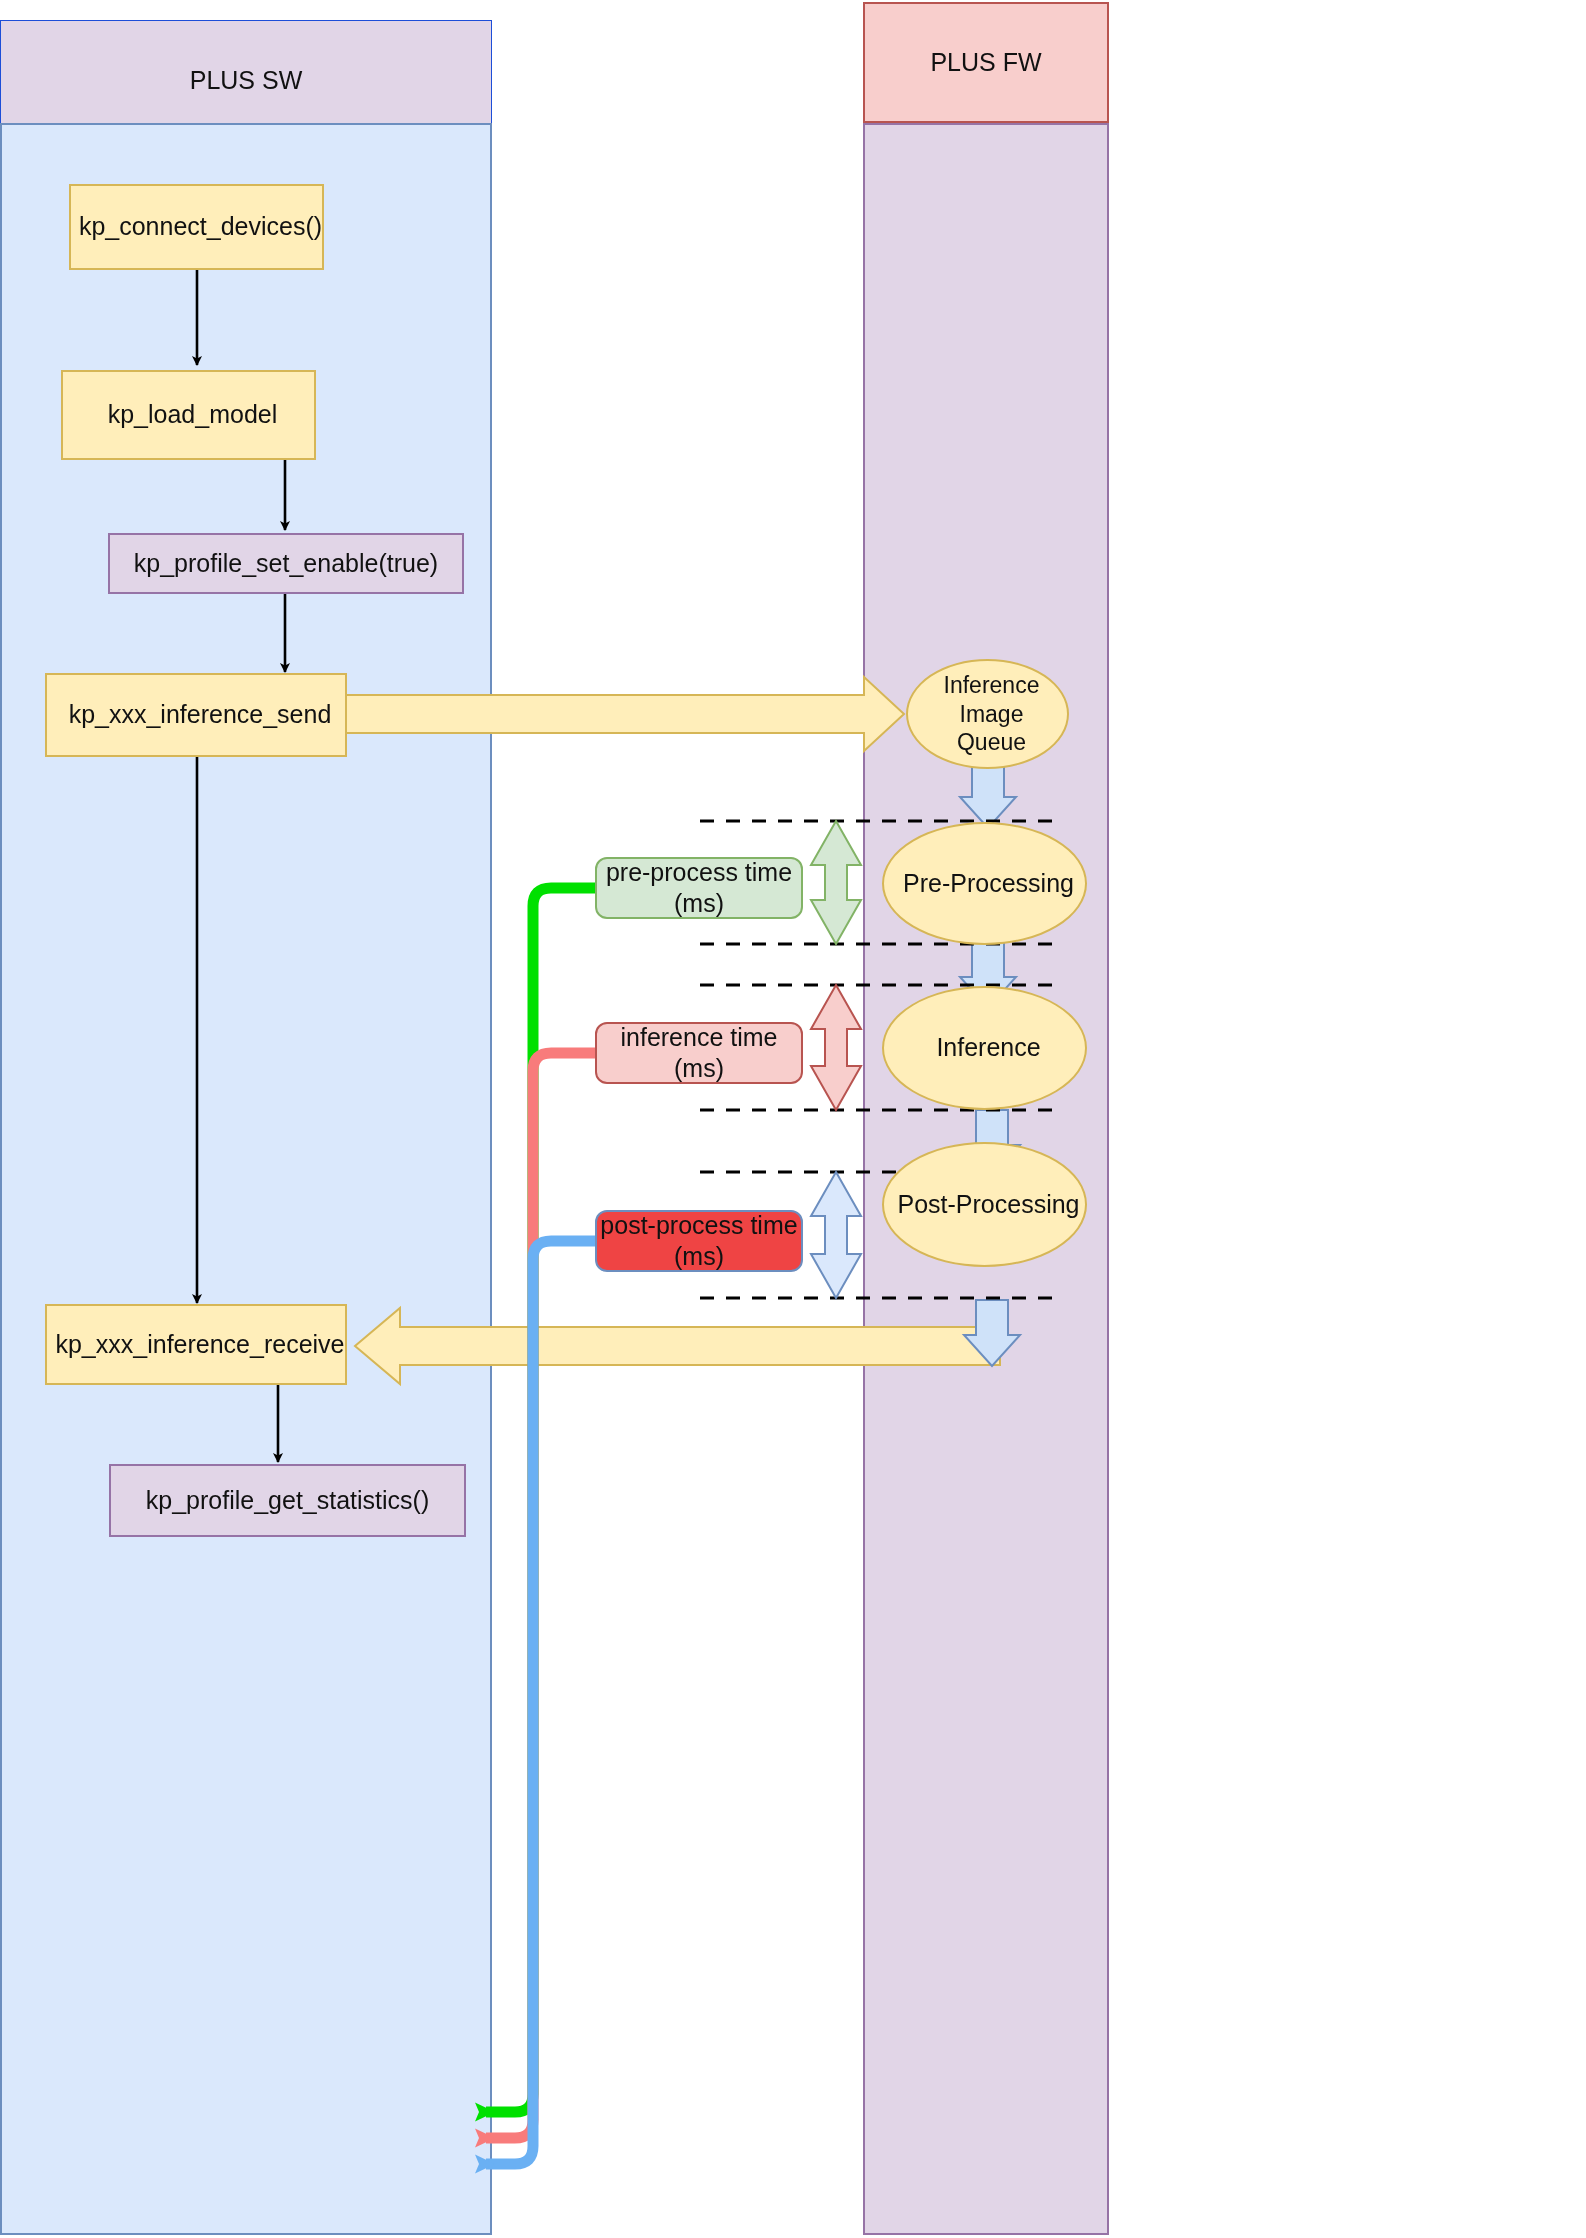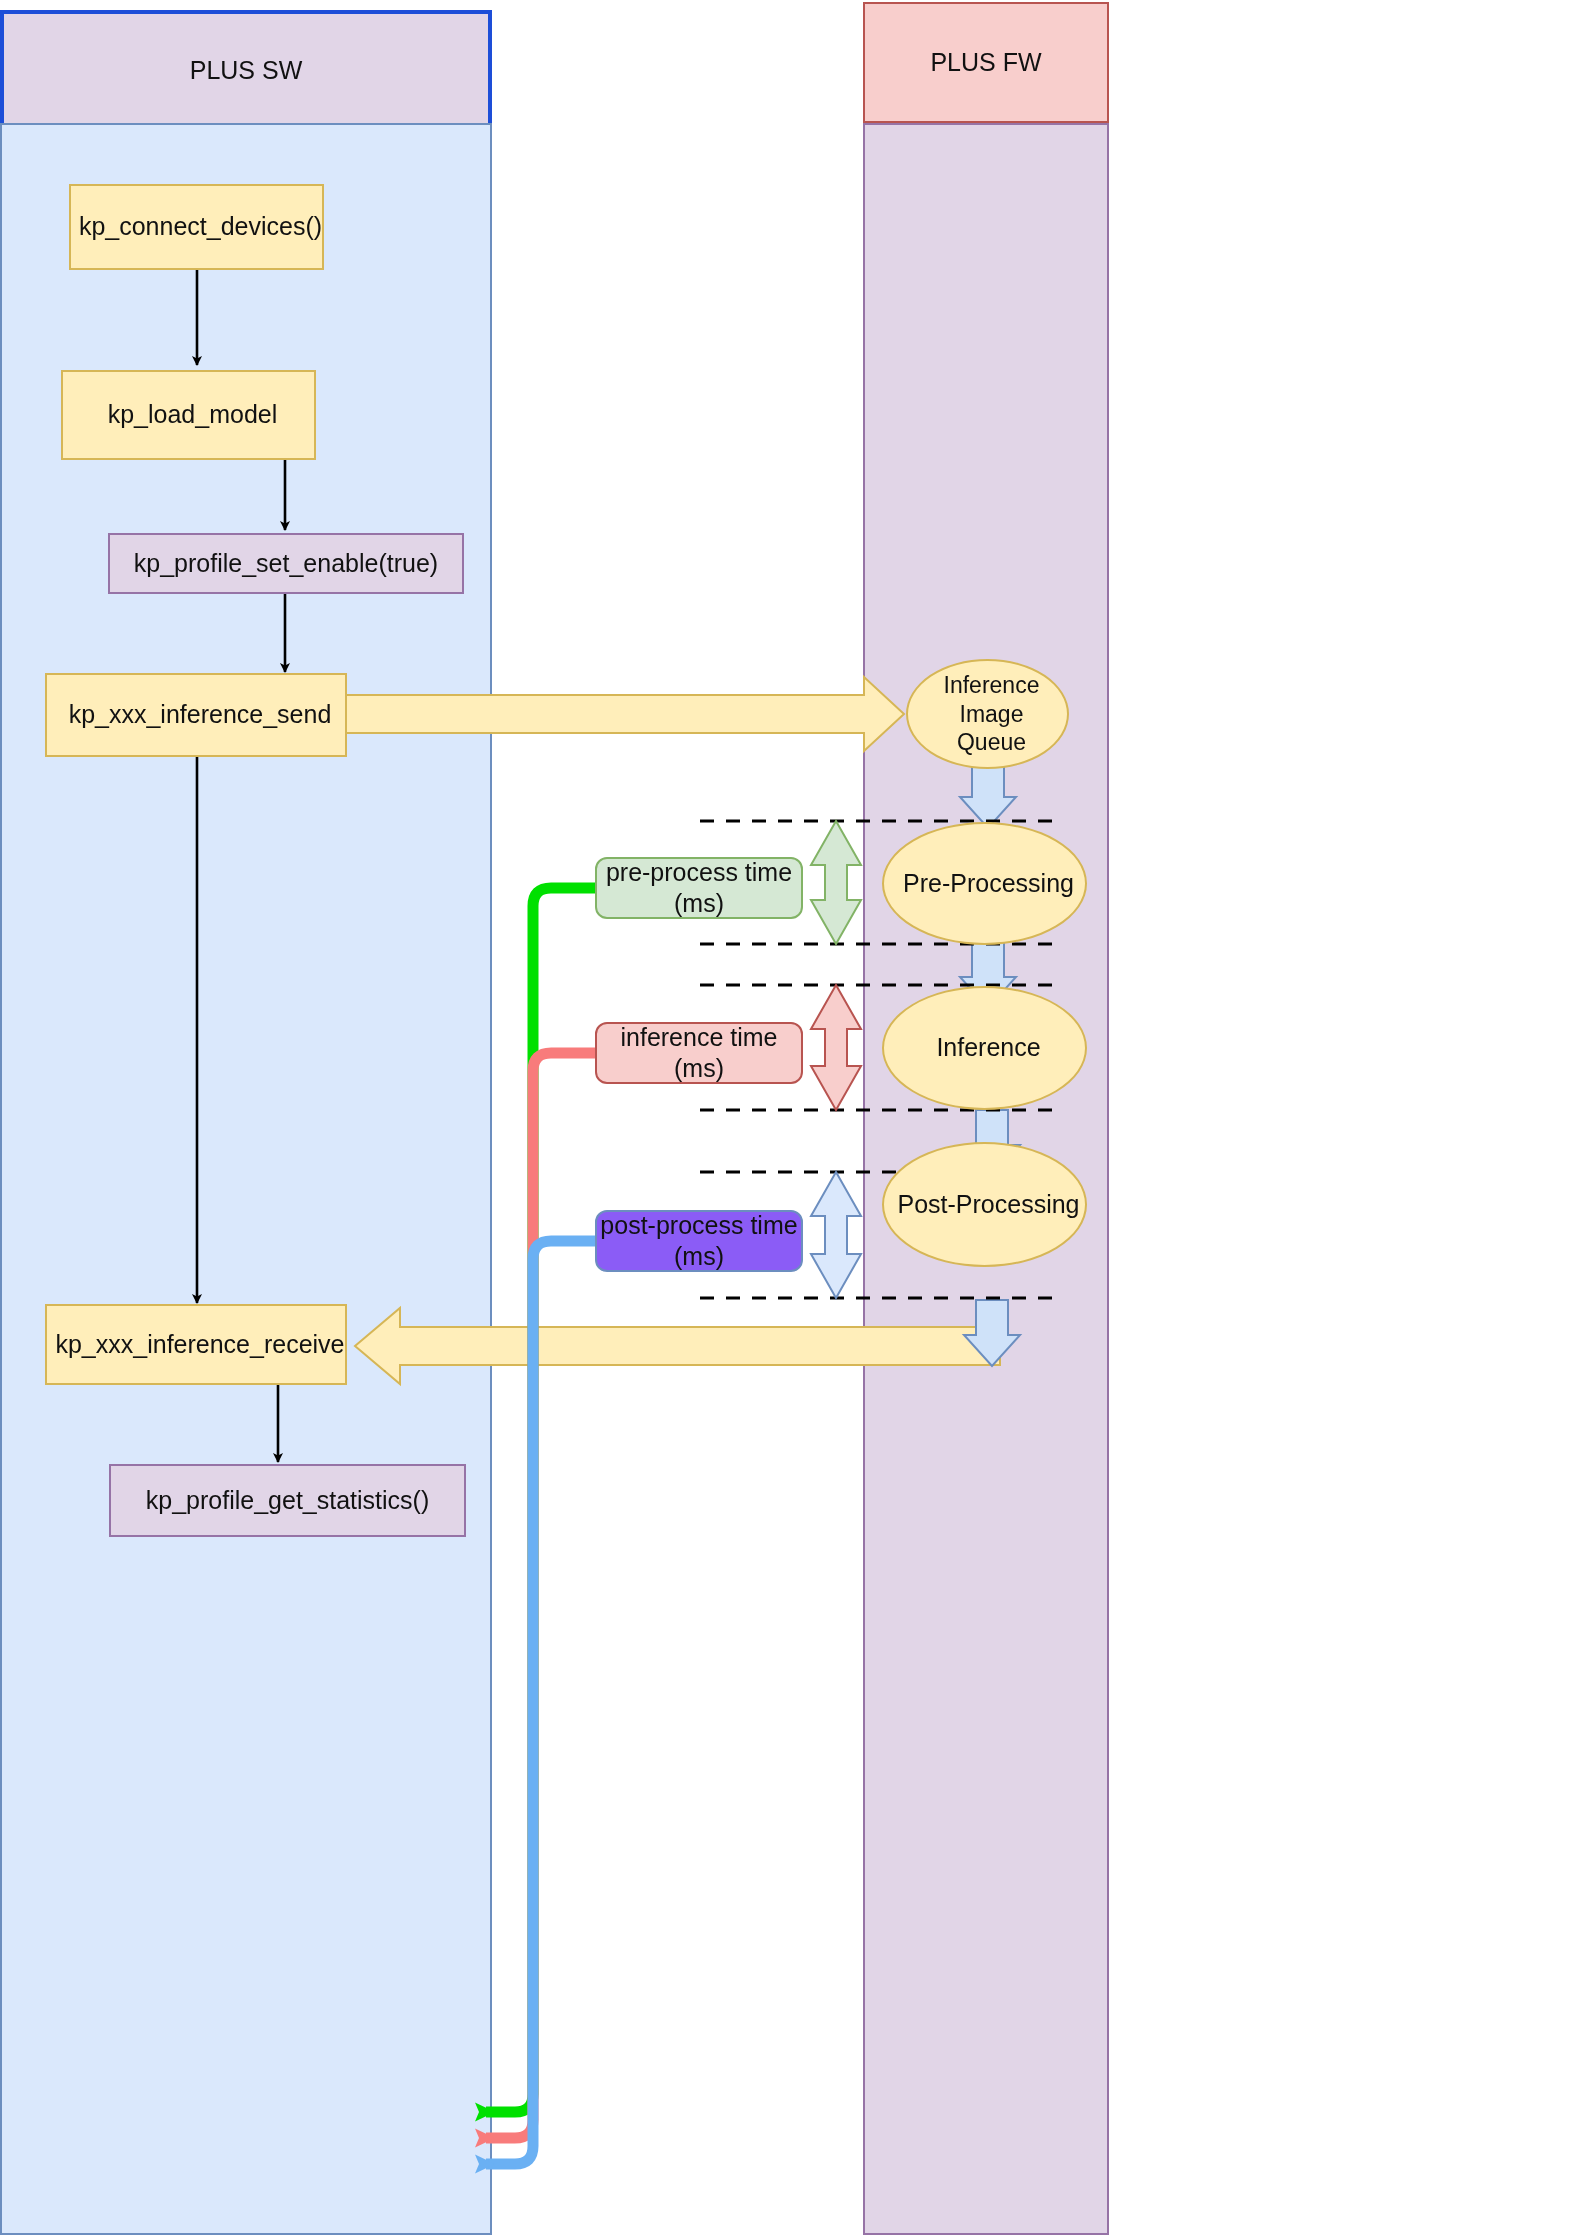--- a/index.html
+++ b/index.html
@@ -14,28 +14,28 @@
 
   .node{position:absolute;box-sizing:border-box;display:flex;align-items:center;
         justify-content:center;text-align:center;font-size:25px;line-height:1.25;}
   .rect{border-width:2px;border-style:solid;}
   .ellipse{border-radius:50%;border-width:2px;border-style:solid;}
   .pill{border-radius:12px;border-width:2px;border-style:solid;font-size:25px;}
   .yellow{background:#ffeeba;border-color:#d6b656;padding-left:8px;}
   .purple{background:#e1d5e7;border-color:#9673a6;}
   .greenbox{background:#d5e8d4;border-color:#82b366;}
   .redbox{background:#f8cecc;border-color:#b85450;}
-  .bluebox{background:#8b5cf6;border-color:#6c8ebf;}
+  .bluebox{background:#ef4444;border-color:#6c8ebf;}
 </style>
 </head>
 <body>
 
 <div id="stage">
 
-  <div class="lane lane-head" style="left:0px;top:10px;width:492px;height:121px;background:#e1d5e7;border:4px solid #1d4ed8;">
+  <div class="lane lane-head" style="left:0px;top:20px;width:492px;height:121px;background:#e1d5e7;border:1px solid #1d4ed8;">
     <span>PLUS SW</span>
   </div>
   <div class="lane lane-body" style="left:0px;top:123px;width:492px;height:2112px;background:#dae8fc;border:2px solid #6c8ebf;"></div>
 
   <div class="lane lane-head" style="left:863px;top:2px;width:246px;height:121px;background:#f8cecc;border:2px solid #b85450;">
     <span>PLUS FW</span>
   </div>
   <div class="lane lane-body" style="left:863px;top:123px;width:246px;height:2112px;background:#e1d5e7;border:2px solid #9673a6;"></div>
 
   <svg id="wires" viewBox="0 0 1586 2238">

